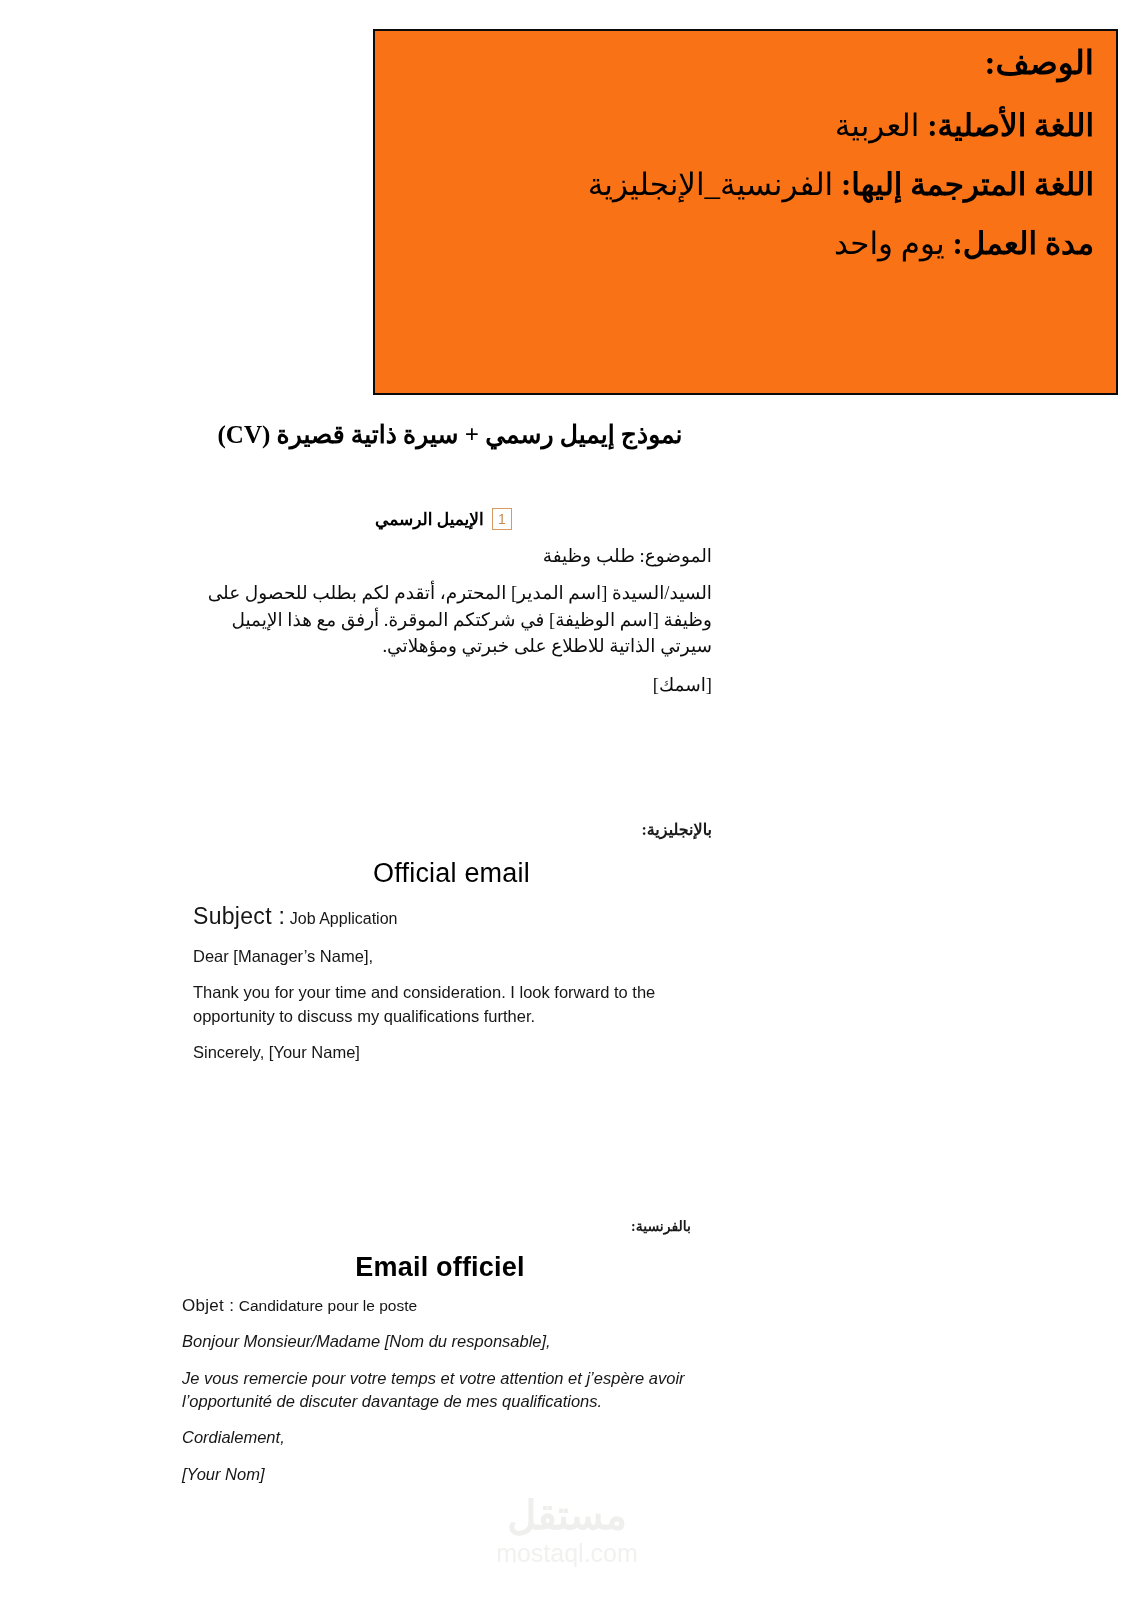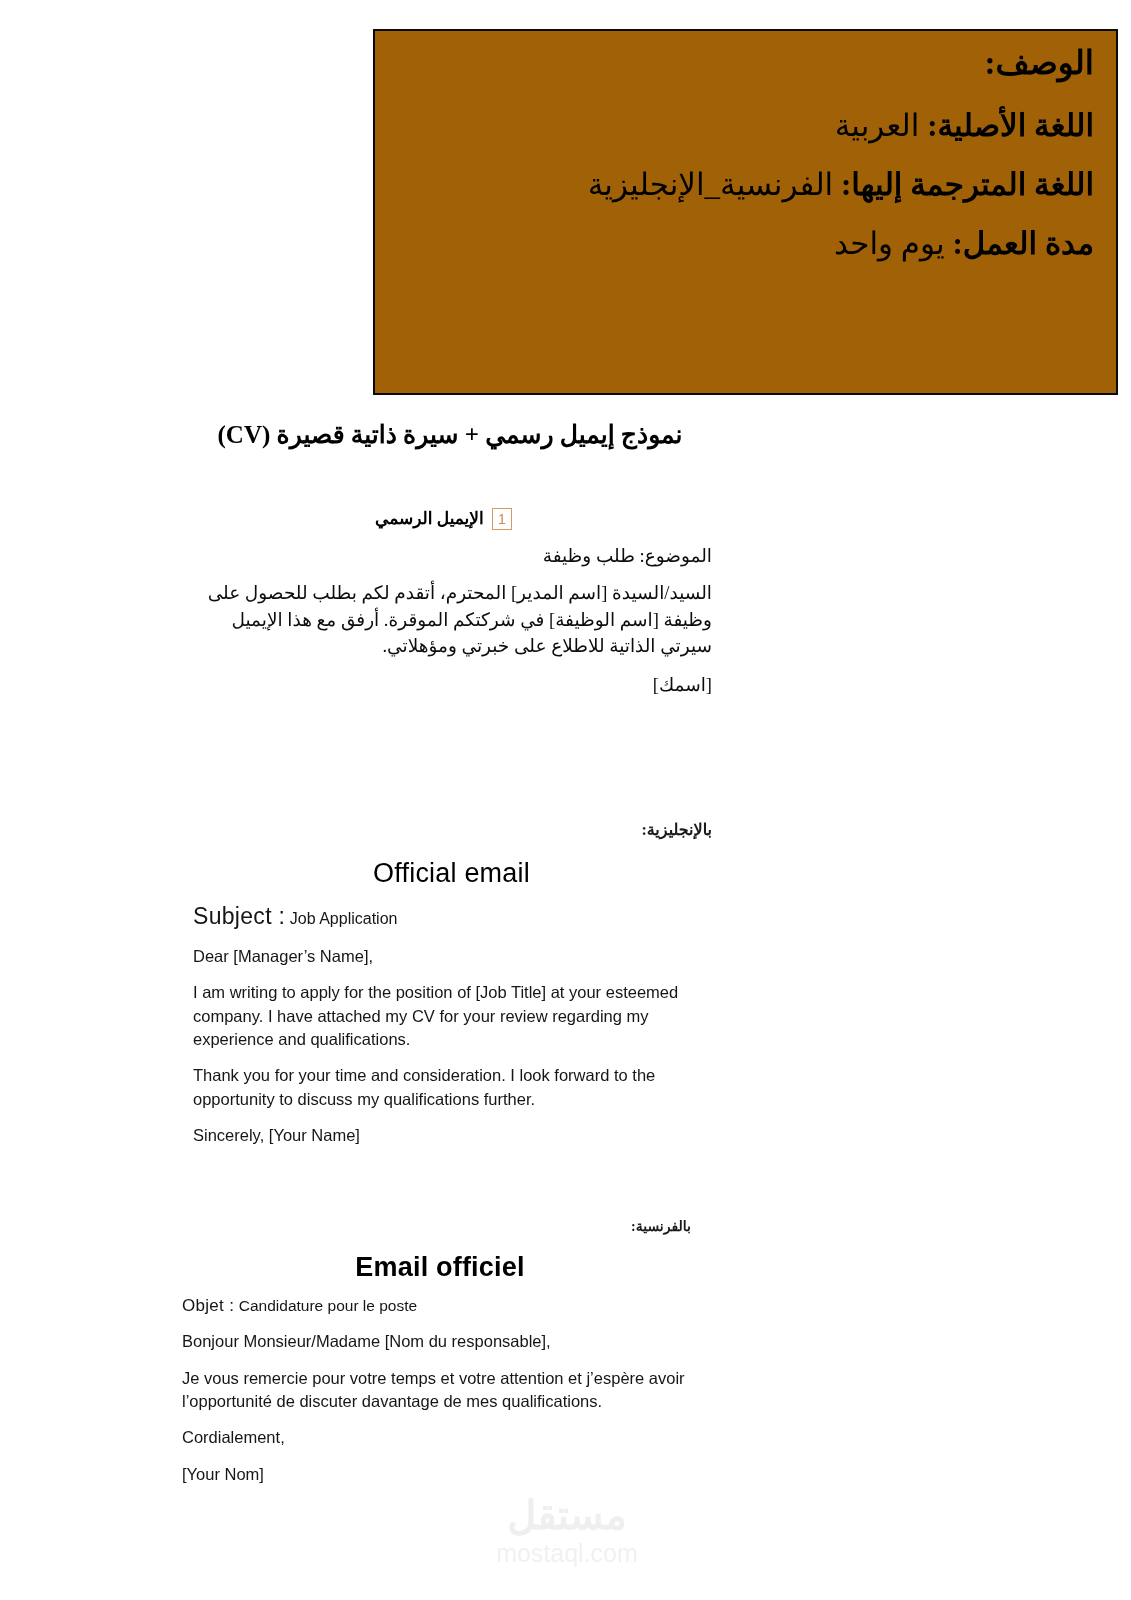--- a/index.html
+++ b/index.html
@@ -19,21 +19,21 @@
 
   
   .desc-box {
     position: absolute;
     left: 373px;
     top: 29px;
     width: 745px;
     height: 366px;
     box-sizing: border-box;
     border: 2px solid #0a0a0a;
-    background: #a16207;
+    background: #f97316;
     padding: 10px 22px 10px 14px;
     direction: rtl;
     text-align: right;
   }
   .desc-line {
     font-family: "Liberation Serif", serif;
     font-size: 31px;
     line-height: 1.0;
     color: #000000;
     white-space: nowrap;
@@ -66,20 +66,21 @@
     left: 375px;
     top: 508px;
     width: 345px;
     direction: rtl;
     text-align: right;
     font-family: "Liberation Serif", serif;
     font-weight: bold;
     font-size: 17px;
     display: flex;
     flex-direction: row-reverse;
+    align-items: center;
     justify-content: flex-start;
     gap: 8px;
   }
   .badge-1 {
     display: inline-flex;
     align-items: center;
     justify-content: center;
     width: 20px;
     height: 22px;
     box-sizing: border-box;
@@ -175,21 +176,21 @@
   .fr-body {
     position: absolute;
     left: 182px;
     top: 1294px;
     width: 540px;
     text-align: left;
     font-size: 16.5px;
     line-height: 1.42;
     color: #161616;
   }
-  .fr-body p { margin: 0 0 13px 0; }
+  .fr-body p { margin: 0 0 13px 0; font-style: italic; }
   .objet-key { font-size: 17px; letter-spacing: .3px; text-align: right; }
   .objet-val { font-size: 15.5px; }
 
   
   .watermark {
     position: absolute;
     left: 452px;
     top: 1496px;
     width: 230px;
     text-align: center;
@@ -234,21 +235,20 @@
   <p>السيد/السيدة [اسم المدير] المحترم، أتقدم لكم بطلب للحصول على وظيفة [اسم الوظيفة] في شركتكم الموقرة. أرفق مع هذا الإيميل سيرتي الذاتية للاطلاع على خبرتي ومؤهلاتي.</p>
   <p>[اسمك]</p>
 </div>
 
 <div class="ar-label-en">بالإنجليزية:</div>
 
 <div class="en-title">Official email</div>
 <div class="en-body">
   <div class="subject-row"><span class="subject-key">Subject :</span> <span class="subject-val">Job Application</span></div>
   <p>Dear [Manager’s Name],</p>
-  <p>I am writing to apply for the position of [Job Title] at your esteemed company. I have attached my CV for your review regarding my experience and qualifications.</p>
   <p>Thank you for your time and consideration. I look forward to the opportunity to discuss my qualifications further.</p>
   <p>Sincerely, [Your Name]</p>
 </div>
 
 <div class="ar-label-fr">بالفرنسية:</div>
 <div class="fr-title">Email officiel</div>
 <div class="fr-body">
   <div class="subject-row"><span class="objet-key">Objet :</span> <span class="objet-val">Candidature pour le poste</span></div>
   <p>Bonjour Monsieur/Madame [Nom du responsable],</p>
   <p>Je vous remercie pour votre temps et votre attention et j’espère avoir l’opportunité de discuter davantage de mes qualifications.</p>

